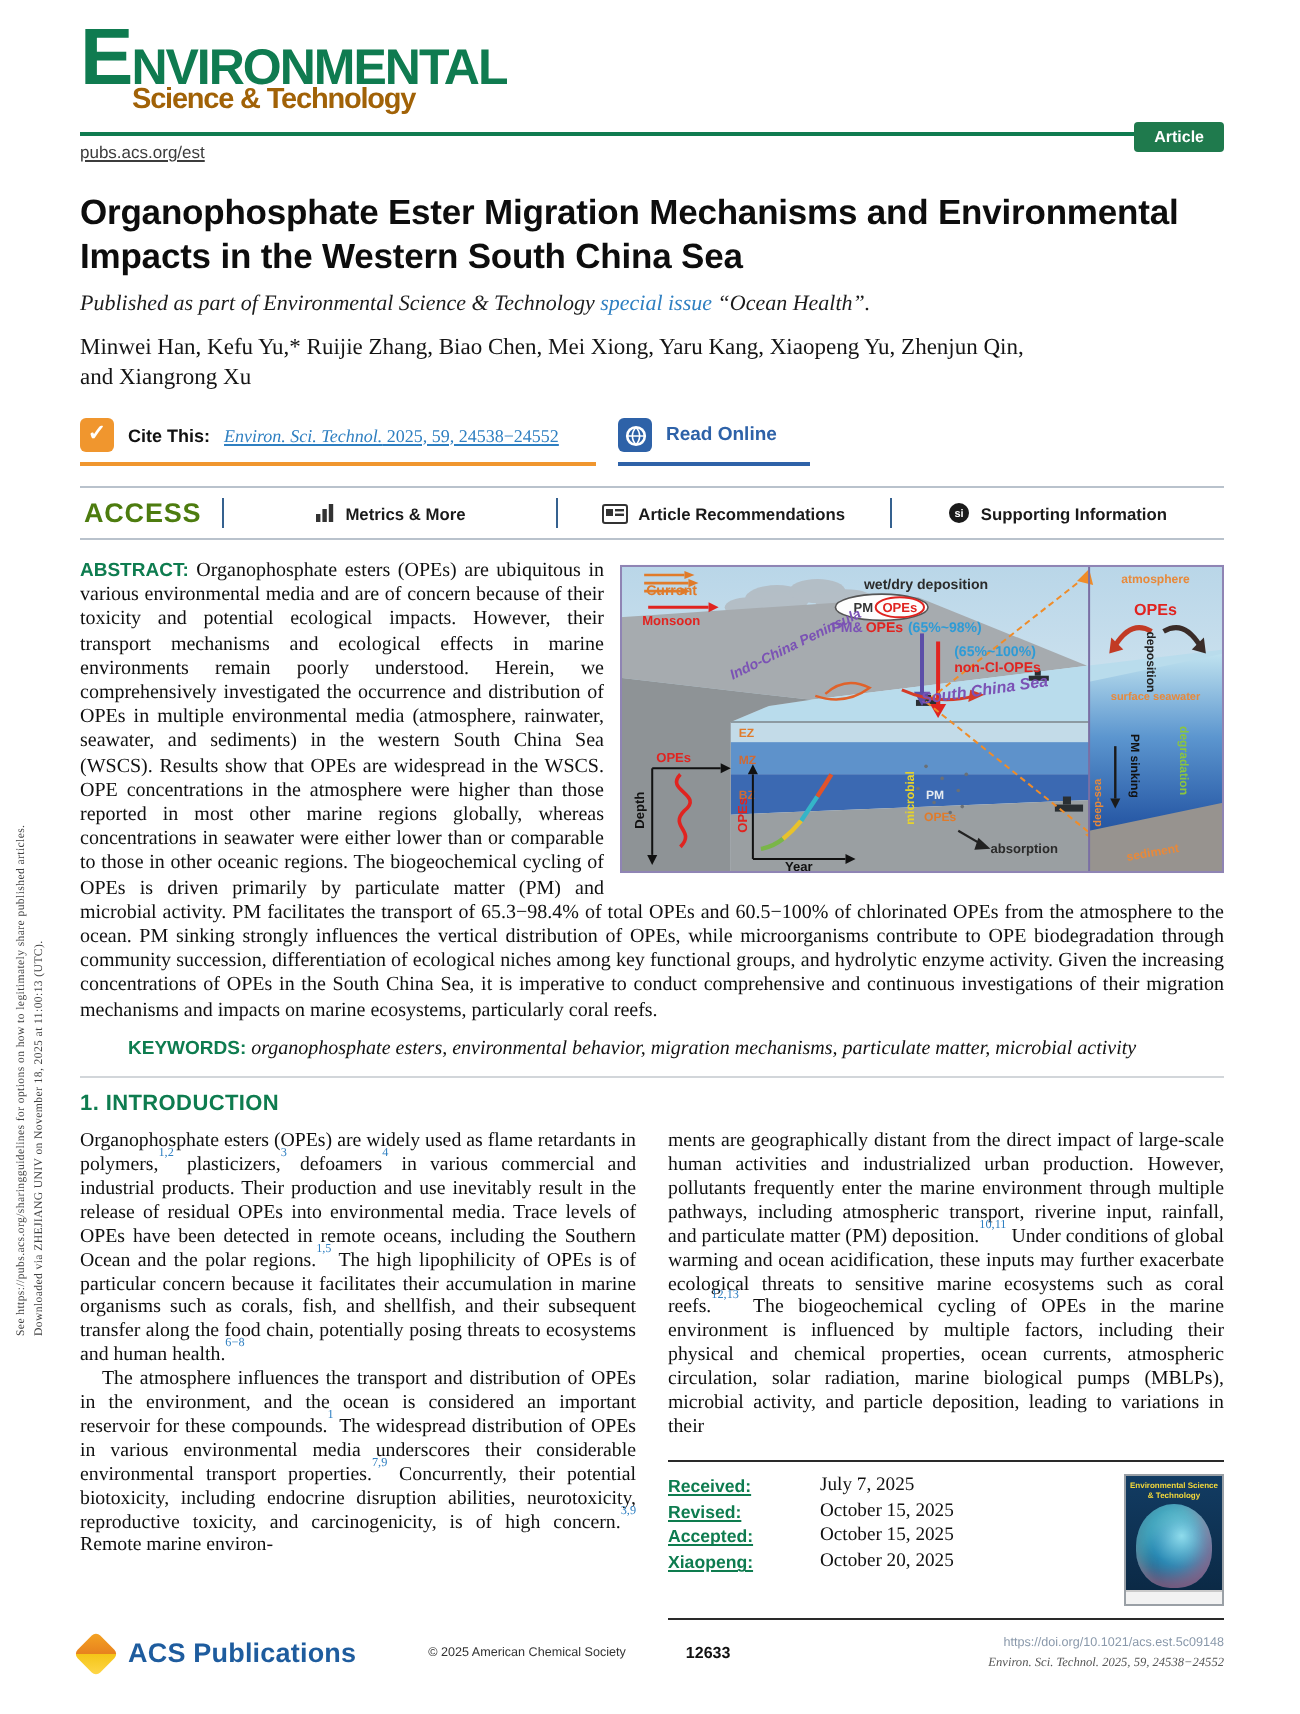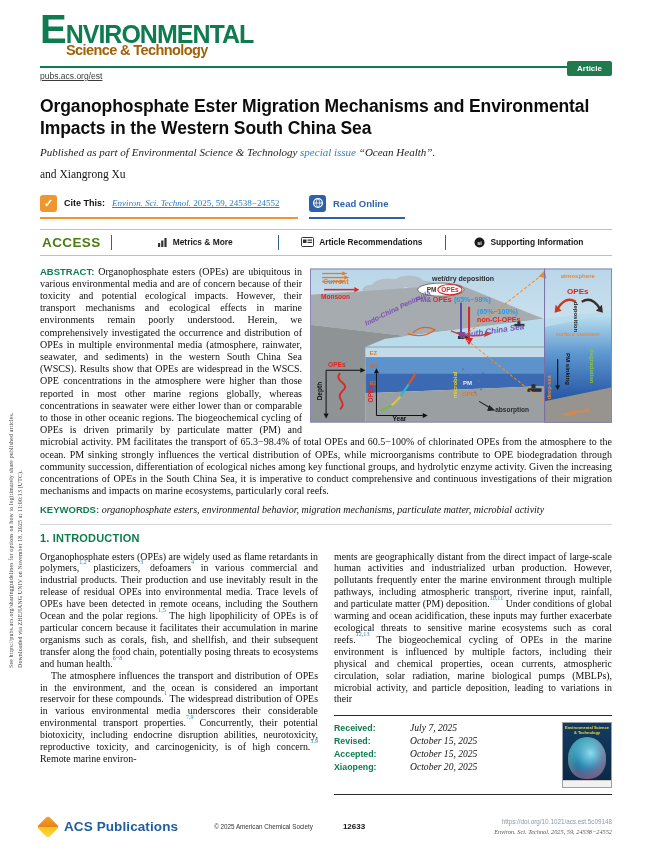--- a/index.html
+++ b/index.html
@@ -84,41 +84,41 @@
   .vdiv { width:1px; height:15px; background:#35618f; }
   .access-item {
     flex:1; display:flex; align-items:center; justify-content:center; gap:5px;
     font:bold 8.4px "Liberation Sans", sans-serif; color:#1a1a1a;
   }
   
   .abstract-wrap { margin-top:10px; }
   .graphic-fig { float:right; width:302px; height:155px; margin:2px 0 4px 8px; }
   .abstract-p { font-size:10px; line-height:12.2px; text-align:justify; color:#101010; }
   .lbl-green { color:#0e7c4f; font-family:"Liberation Sans", sans-serif; font-weight:bold; font-size:9.5px; }
-  .keywords-p { margin-top:7px; font-size:10px; line-height:12.2px; font-style:italic; text-align:justify; }
+  .keywords-p { margin-top:7px; font-size:10px; line-height:12.2px; font-style:italic; text-align:justify;margin-left:24px; }
   .clear { clear:both; }
   .section-rule { margin-top:7px; border:none; border-top:1px solid #d2d6da; }
   .section-h {
     margin-top:7px; color:#0e7c4f;
     font:bold 11px "Liberation Sans", sans-serif; letter-spacing:0.2px;
   }
   
   .columns { margin-top:7px; display:flex; gap:16px; }
   .col { flex:1; font-size:9.9px; line-height:11.9px; text-align:justify; color:#101010; }
   .col p + p { text-indent:11px; }
   sup.ref { font-size:0.62em; line-height:0; position:relative; top:-0.45em; color:#2e7fc1; }
   
   .dates-box {
     margin-top:10px; border-top:1.5px solid #2a2a2a; border-bottom:1.5px solid #2a2a2a;
     padding:6px 0; display:flex; gap:8px;
   }
   .dates { flex:1; }
   .date-row { display:flex; line-height:12.8px; }
-  .date-label { width:76px; color:#0e7c4f; font:bold 8.8px/12.8px "Liberation Sans", sans-serif; }
-  .date-val { font-size:9.6px; color:#111;font-style:italic; }
+  .date-label { width:76px; color:#0e7c4f; font:bold 8.8px/12.8px "Liberation Sans", sans-serif;text-decoration:underline; }
+  .date-val { font-size:9.6px; color:#111; }
   .cover {
     width:50px; height:66px; border:1px solid #9aa0a6; background:linear-gradient(#123c63,#0a2742);
     display:flex; flex-direction:column; overflow:hidden;
   }
   .cover-title {
     color:#f5d93a; font:bold 4px/5px "Liberation Sans", sans-serif;
     text-align:center; padding:2px 1px 1px;
   }
   .cover-art {
     margin:1px auto; width:38px; height:42px; border-radius:50% 50% 45% 45%;
@@ -166,20 +166,21 @@
         <a class="site-url" href="#">pubs.acs.org/est</a>
         <span class="article-badge">Article</span>
       </div>
     </header>
 
     <h1 class="title">Organophosphate Ester Migration Mechanisms and Environmental Impacts in the Western South China Sea</h1>
 
     <p class="published-line"><span>Published as part of Environmental Science &amp; Technology </span><a class="special-issue" href="#">special issue</a><span> “Ocean Health”.</span></p>
 
     <div class="authors">
+      <div>Minwei Han, Kefu Yu,* Ruijie Zhang, Biao Chen, Mei Xiong, Yaru Kang, Xiaopeng Yu, Zhenjun Qin,</div>
       <div>and Xiangrong Xu</div>
     </div>
 
     <div class="cite-row">
       <div class="cite-left">
         <span class="cite-icon">✓</span>
         <span class="cite-label">Cite This:</span>
         <a class="cite-text" href="#"><span class="cite-journal">Environ. Sci. Technol.</span><span> 2025, 59, 24538−24552</span></a>
       </div>
       <div class="read-online">

